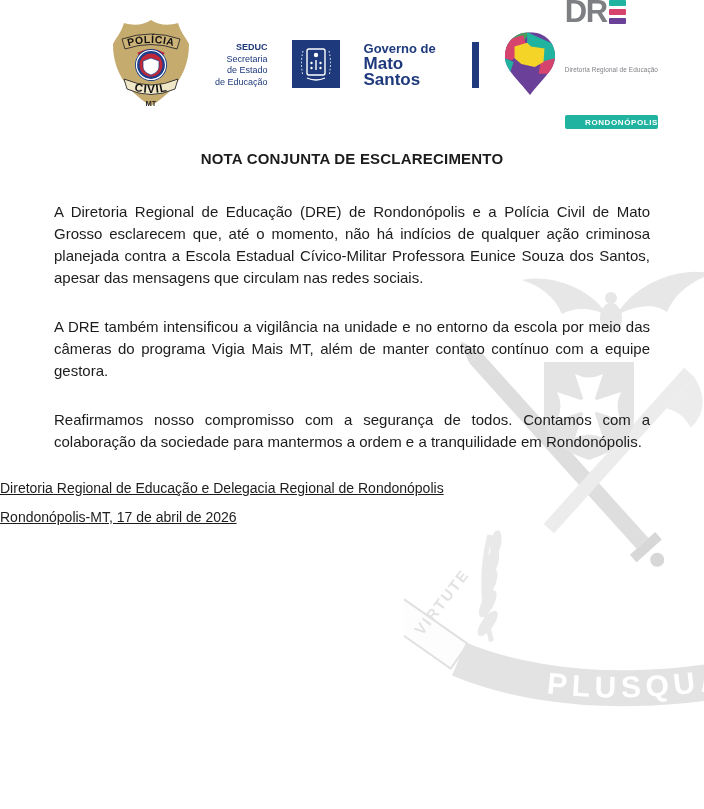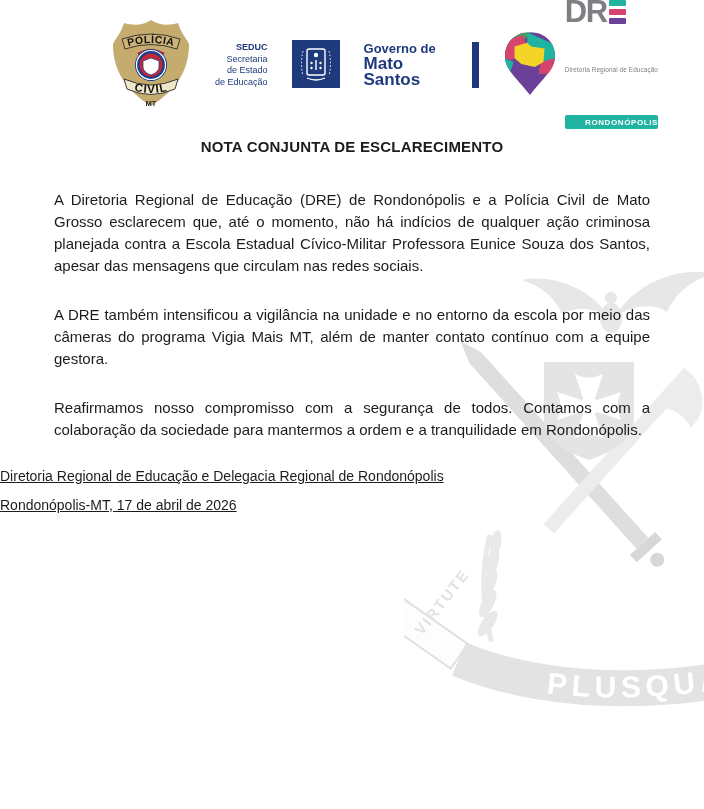--- a/index.html
+++ b/index.html
@@ -27,21 +27,21 @@
   .dre-dr{font-size:31px;font-weight:bold;color:#7d7f83;letter-spacing:-1.5px;line-height:26px;}
   .dre-e{display:flex;flex-direction:column;gap:2.5px;margin-left:2px;}
   .dre-e span{display:block;width:17px;height:6.2px;border-radius:1px;}
   .dre-e .t{background:#1fb3a0;}
   .dre-e .p{background:#d6446d;}
   .dre-e .v{background:#6a4099;}
   .dre-sub{font-size:6.4px;color:#7d7f83;margin-top:2px;white-space:nowrap;letter-spacing:.1px;}
   .dre-chip{margin-top:3px;background:#1fb3a0;color:#fff;font-weight:bold;font-size:8px;
             text-align:right;padding:2.5px 0;border-radius:2px;letter-spacing:.6px;}
   
-  .title{margin:16px 0 0;text-align:center;font-size:15px;font-weight:bold;letter-spacing:.2px;}
+  .title{margin:28px 0 0;text-align:center;font-size:15px;font-weight:bold;letter-spacing:.2px;}
   .paragraphs{padding:34px 54px 0;}
   .paragraphs p{margin:0 0 27px;font-size:15px;line-height:22px;text-align:justify;}
   .footer{margin-top:22px;text-align:left;font-size:14px;text-decoration:underline;}
   .footer .l2{margin-top:13px;}
   svg text{font-family:"Liberation Sans","DejaVu Sans",sans-serif;}
 </style>
 </head>
 <body>
 
 <svg class="watermark" viewBox="0 0 430 480" xmlns="http://www.w3.org/2000/svg" aria-hidden="true">

